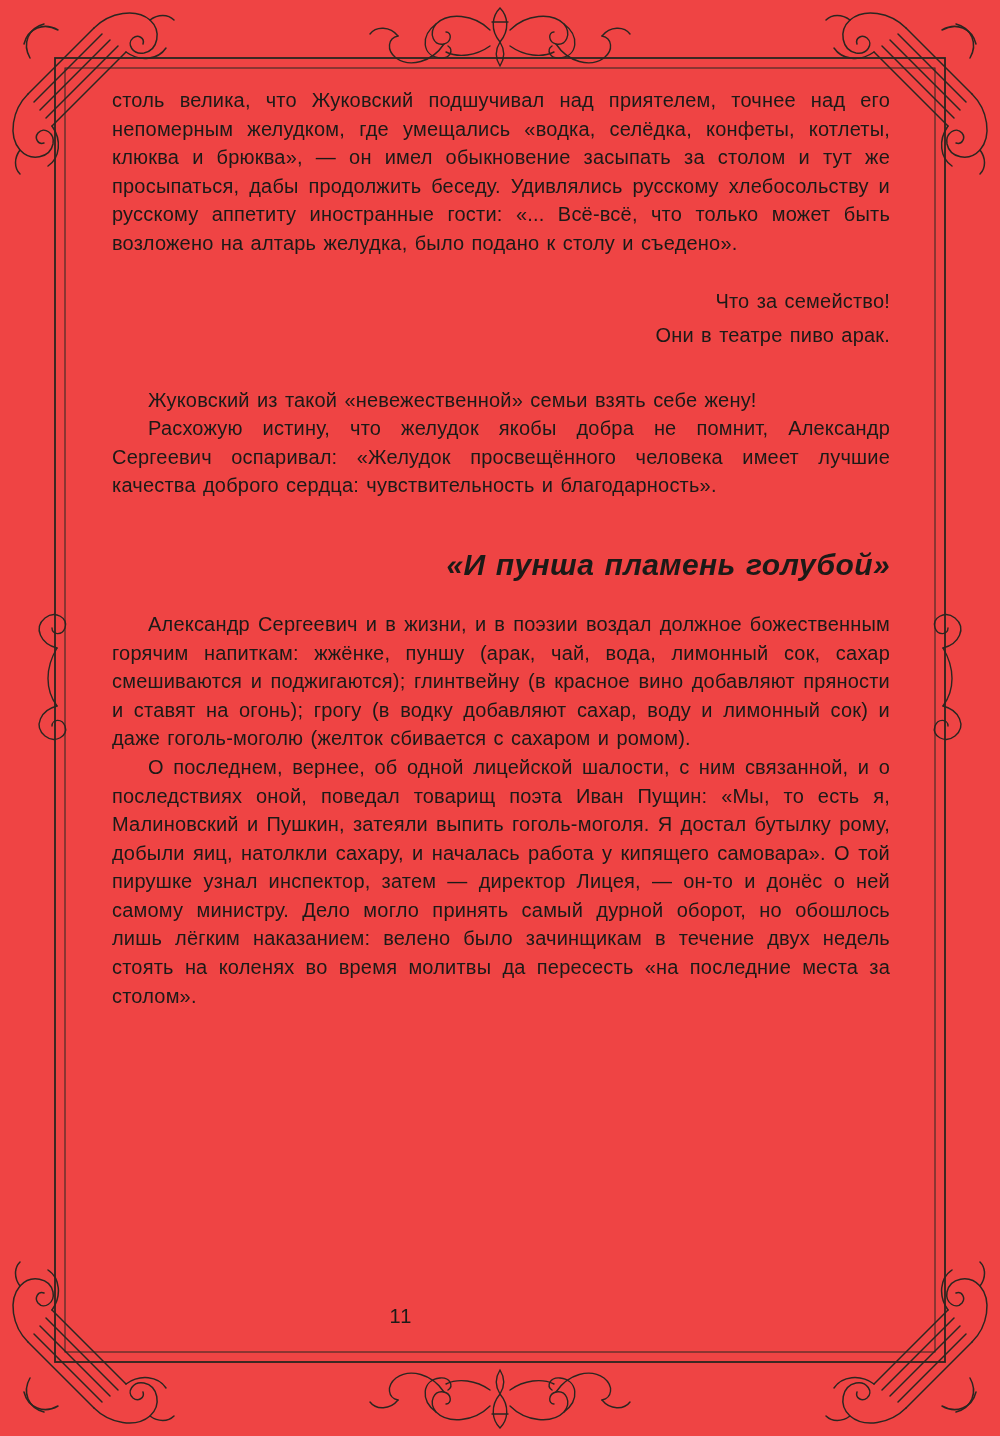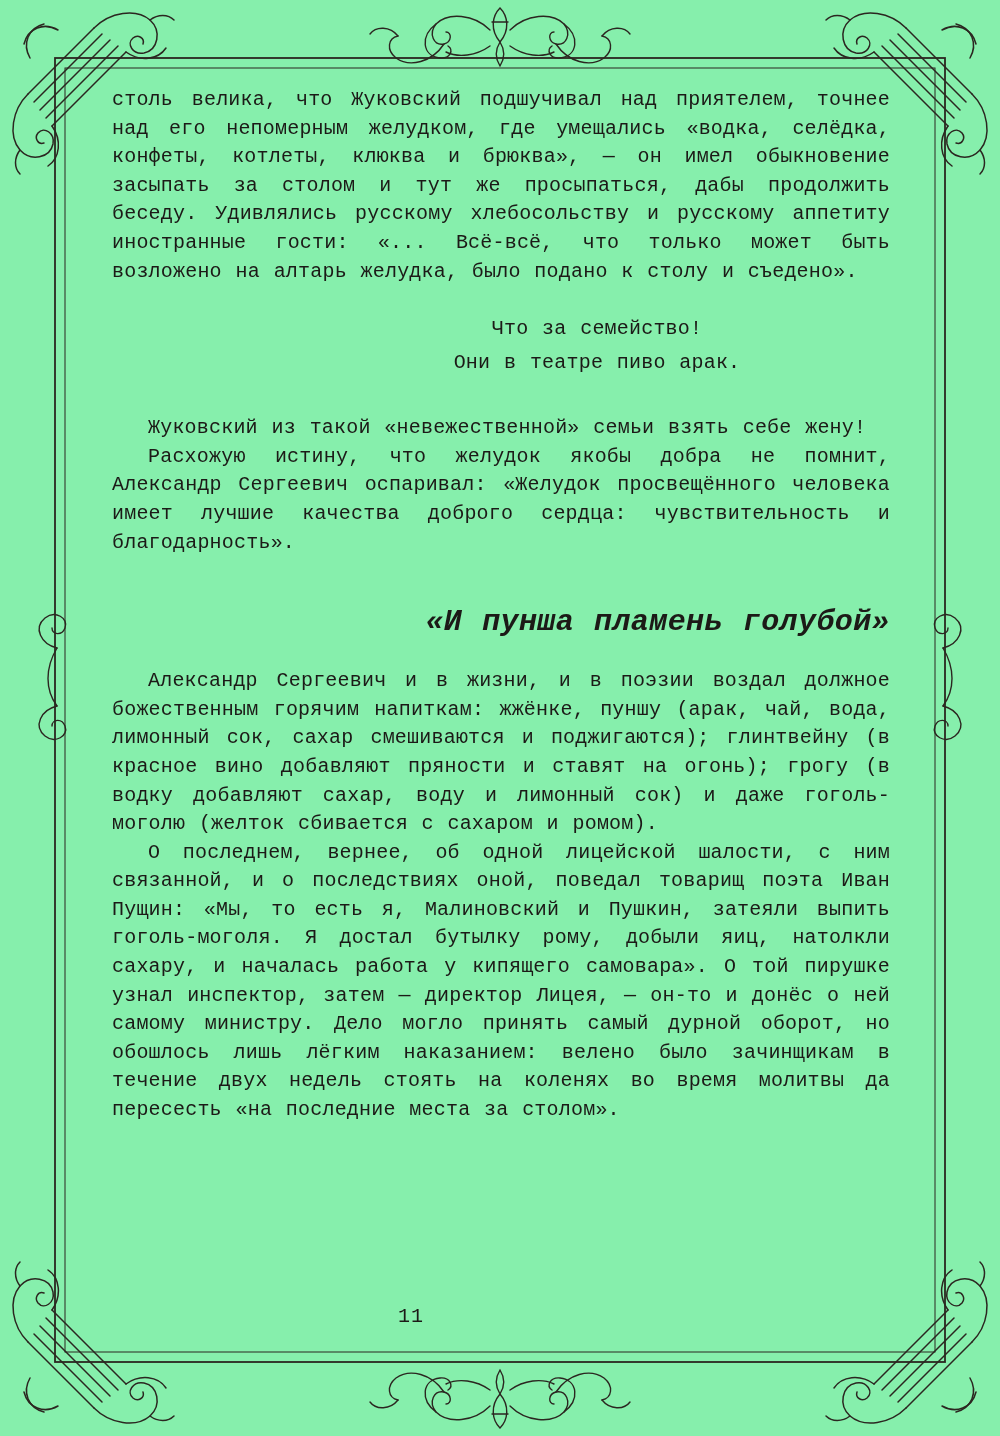--- a/index.html
+++ b/index.html
@@ -4,23 +4,23 @@
 <style>
   html, body {
     margin: 0;
     padding: 0;
     background: #ffffff;
   }
   .page {
     position: relative;
     width: 1000px;
     height: 1436px;
-    background: #86efac;
+    background: #ef4444;
     overflow: hidden;
-    font-family: Liberation Mono, monospace;
+    font-family: Liberation Sans, sans-serif;
     color: #1c1a17;
   }
   .border-svg {
     position: absolute;
     top: 0;
     left: 0;
     width: 1000px;
     height: 1436px;
   }
   .text-block {
@@ -36,40 +36,40 @@
   }
   .para {
     margin: 0;
     text-indent: 36px;
   }
   .para.no-indent {
     text-indent: 0;
   }
   .verse {
     margin: 26px 0 34px 192px;
-    text-align: center;
+    text-align: right;
     line-height: 34px;
   }
   .verse-line {
     display: block;
   }
   .section-heading {
     margin: 46px 0 26px 0;
     font-size: 30px;
     line-height: 38px;
     font-weight: bold;
     font-style: italic;
     letter-spacing: 0.4px;
     text-align: right;
     text-indent: 0;
   }
   .page-number {
     position: absolute;
     top: 1305px;
-    left: 14px;
+    left: 4px;
     width: 794px;
     text-align: center;
     font-size: 20px;
     letter-spacing: 1px;
   }
 </style>
 </head>
 <body>
 
 <div class="page">

